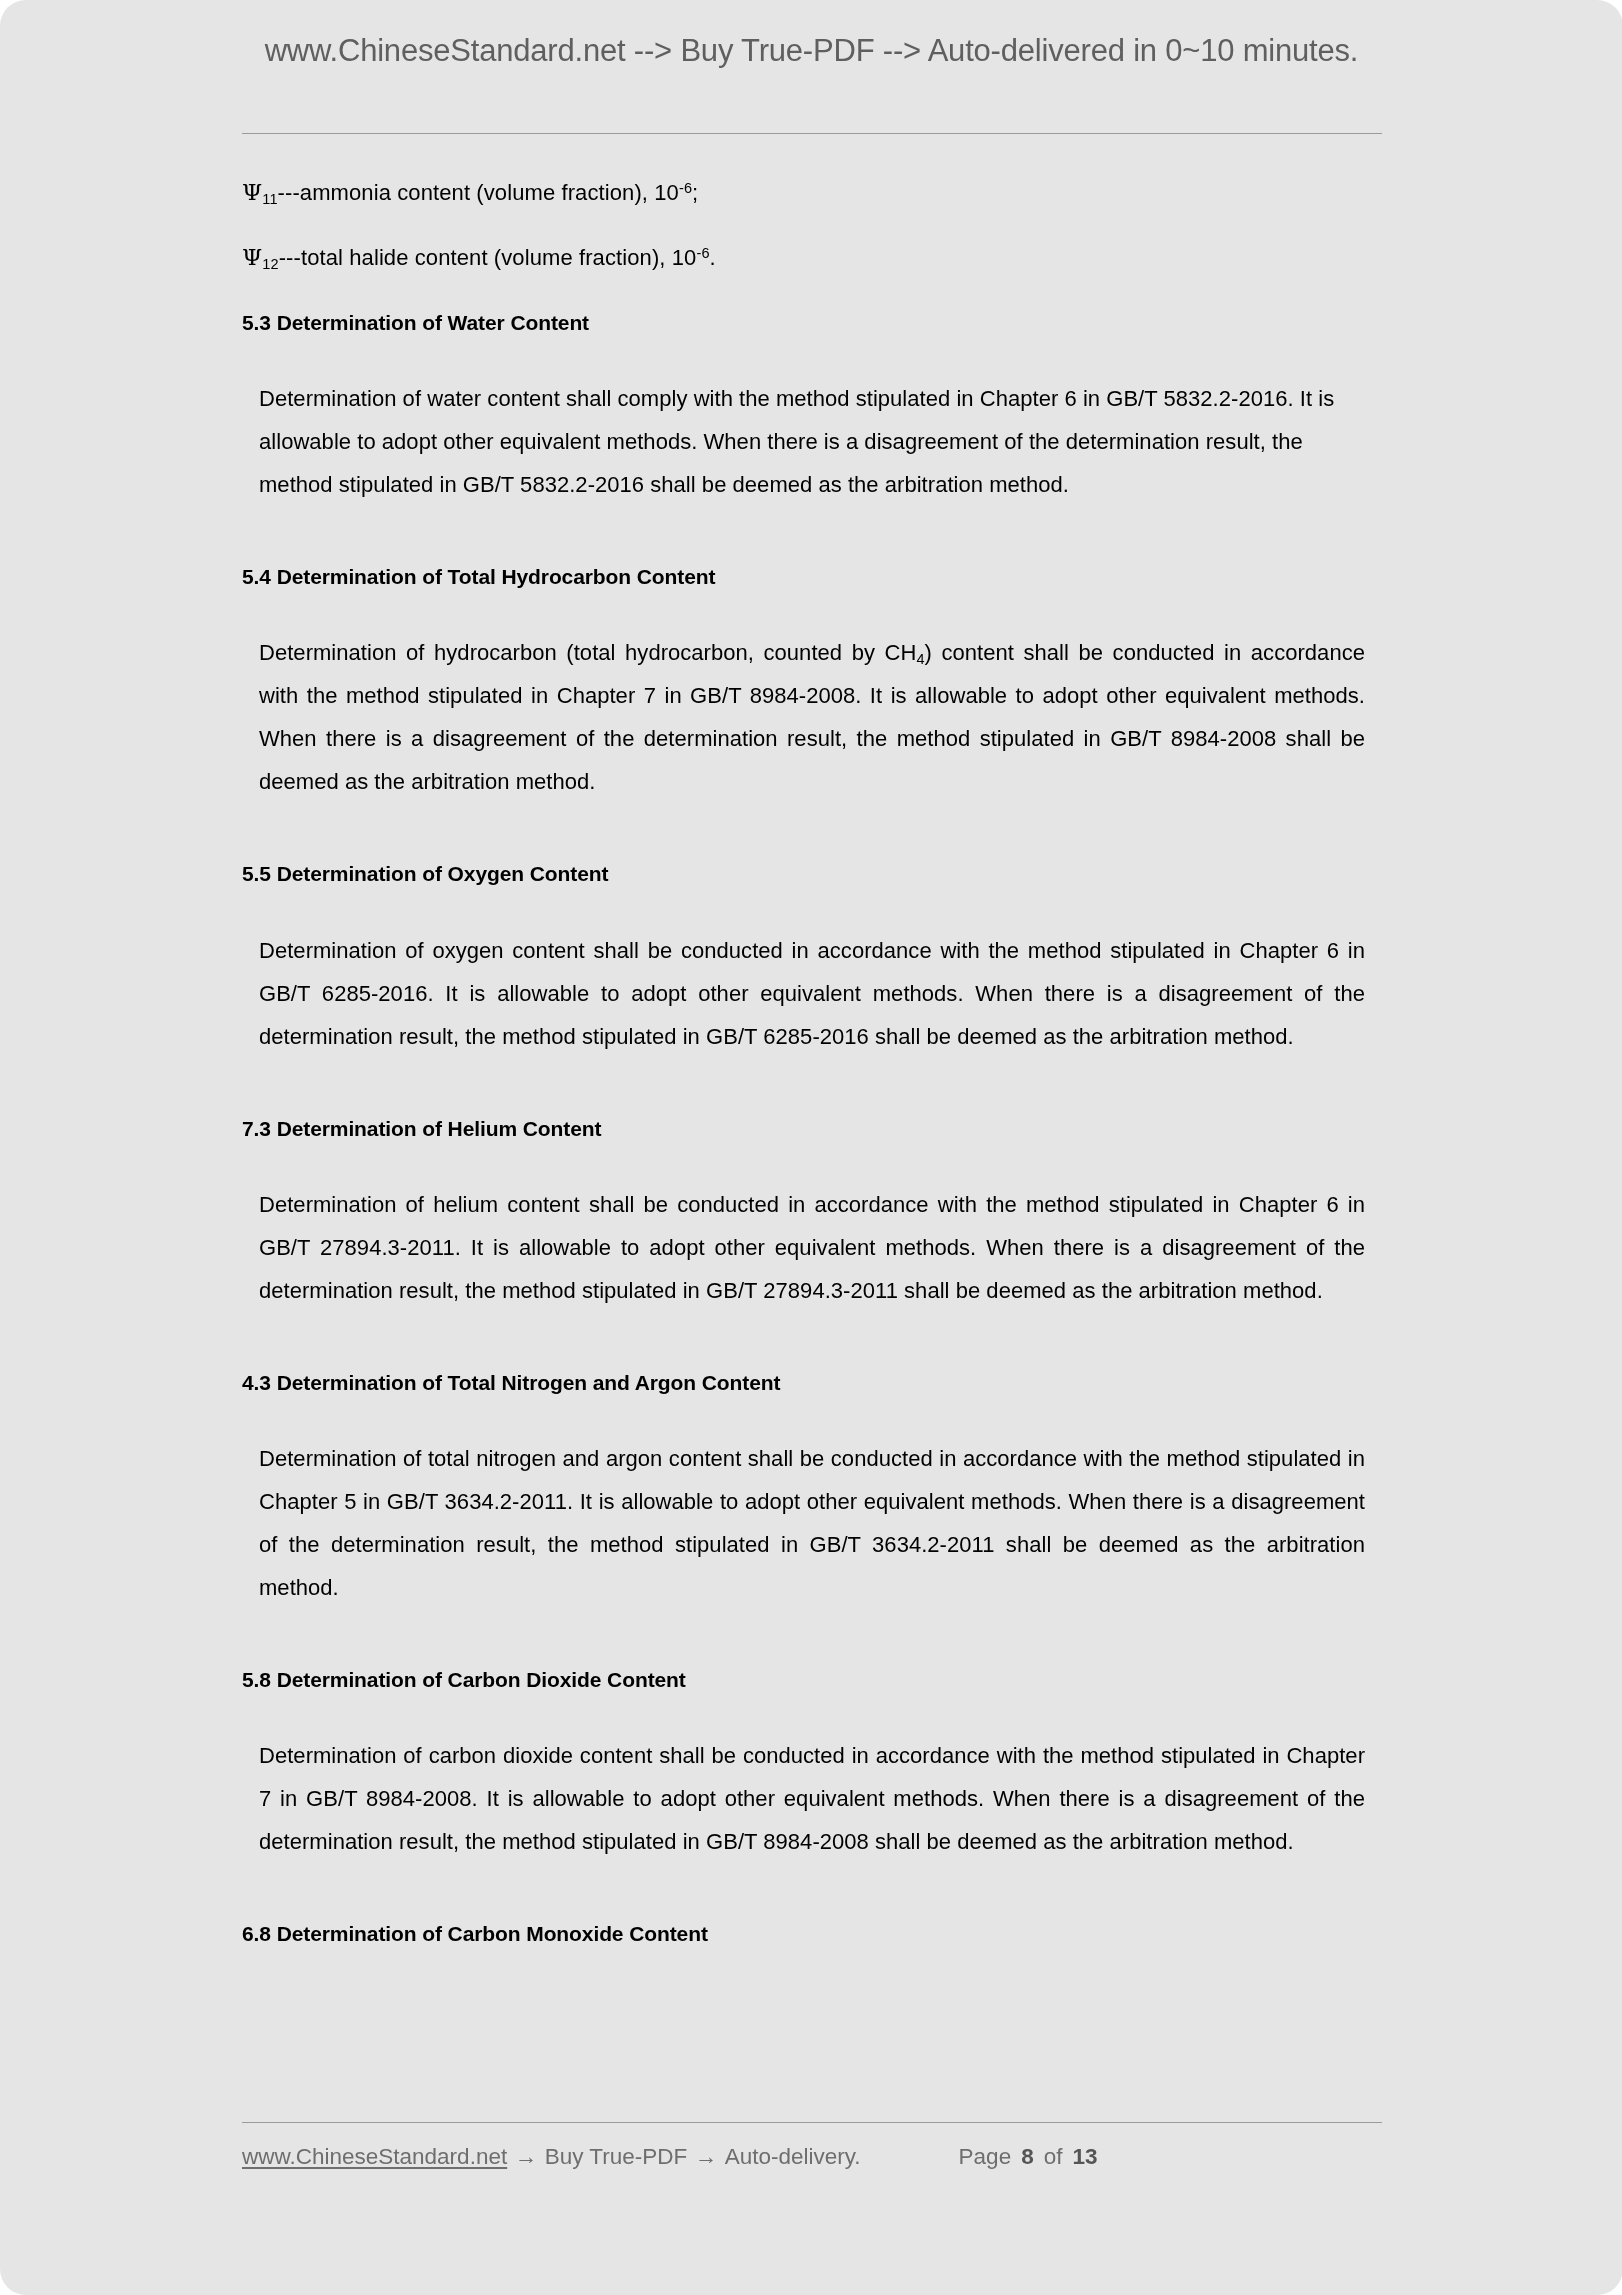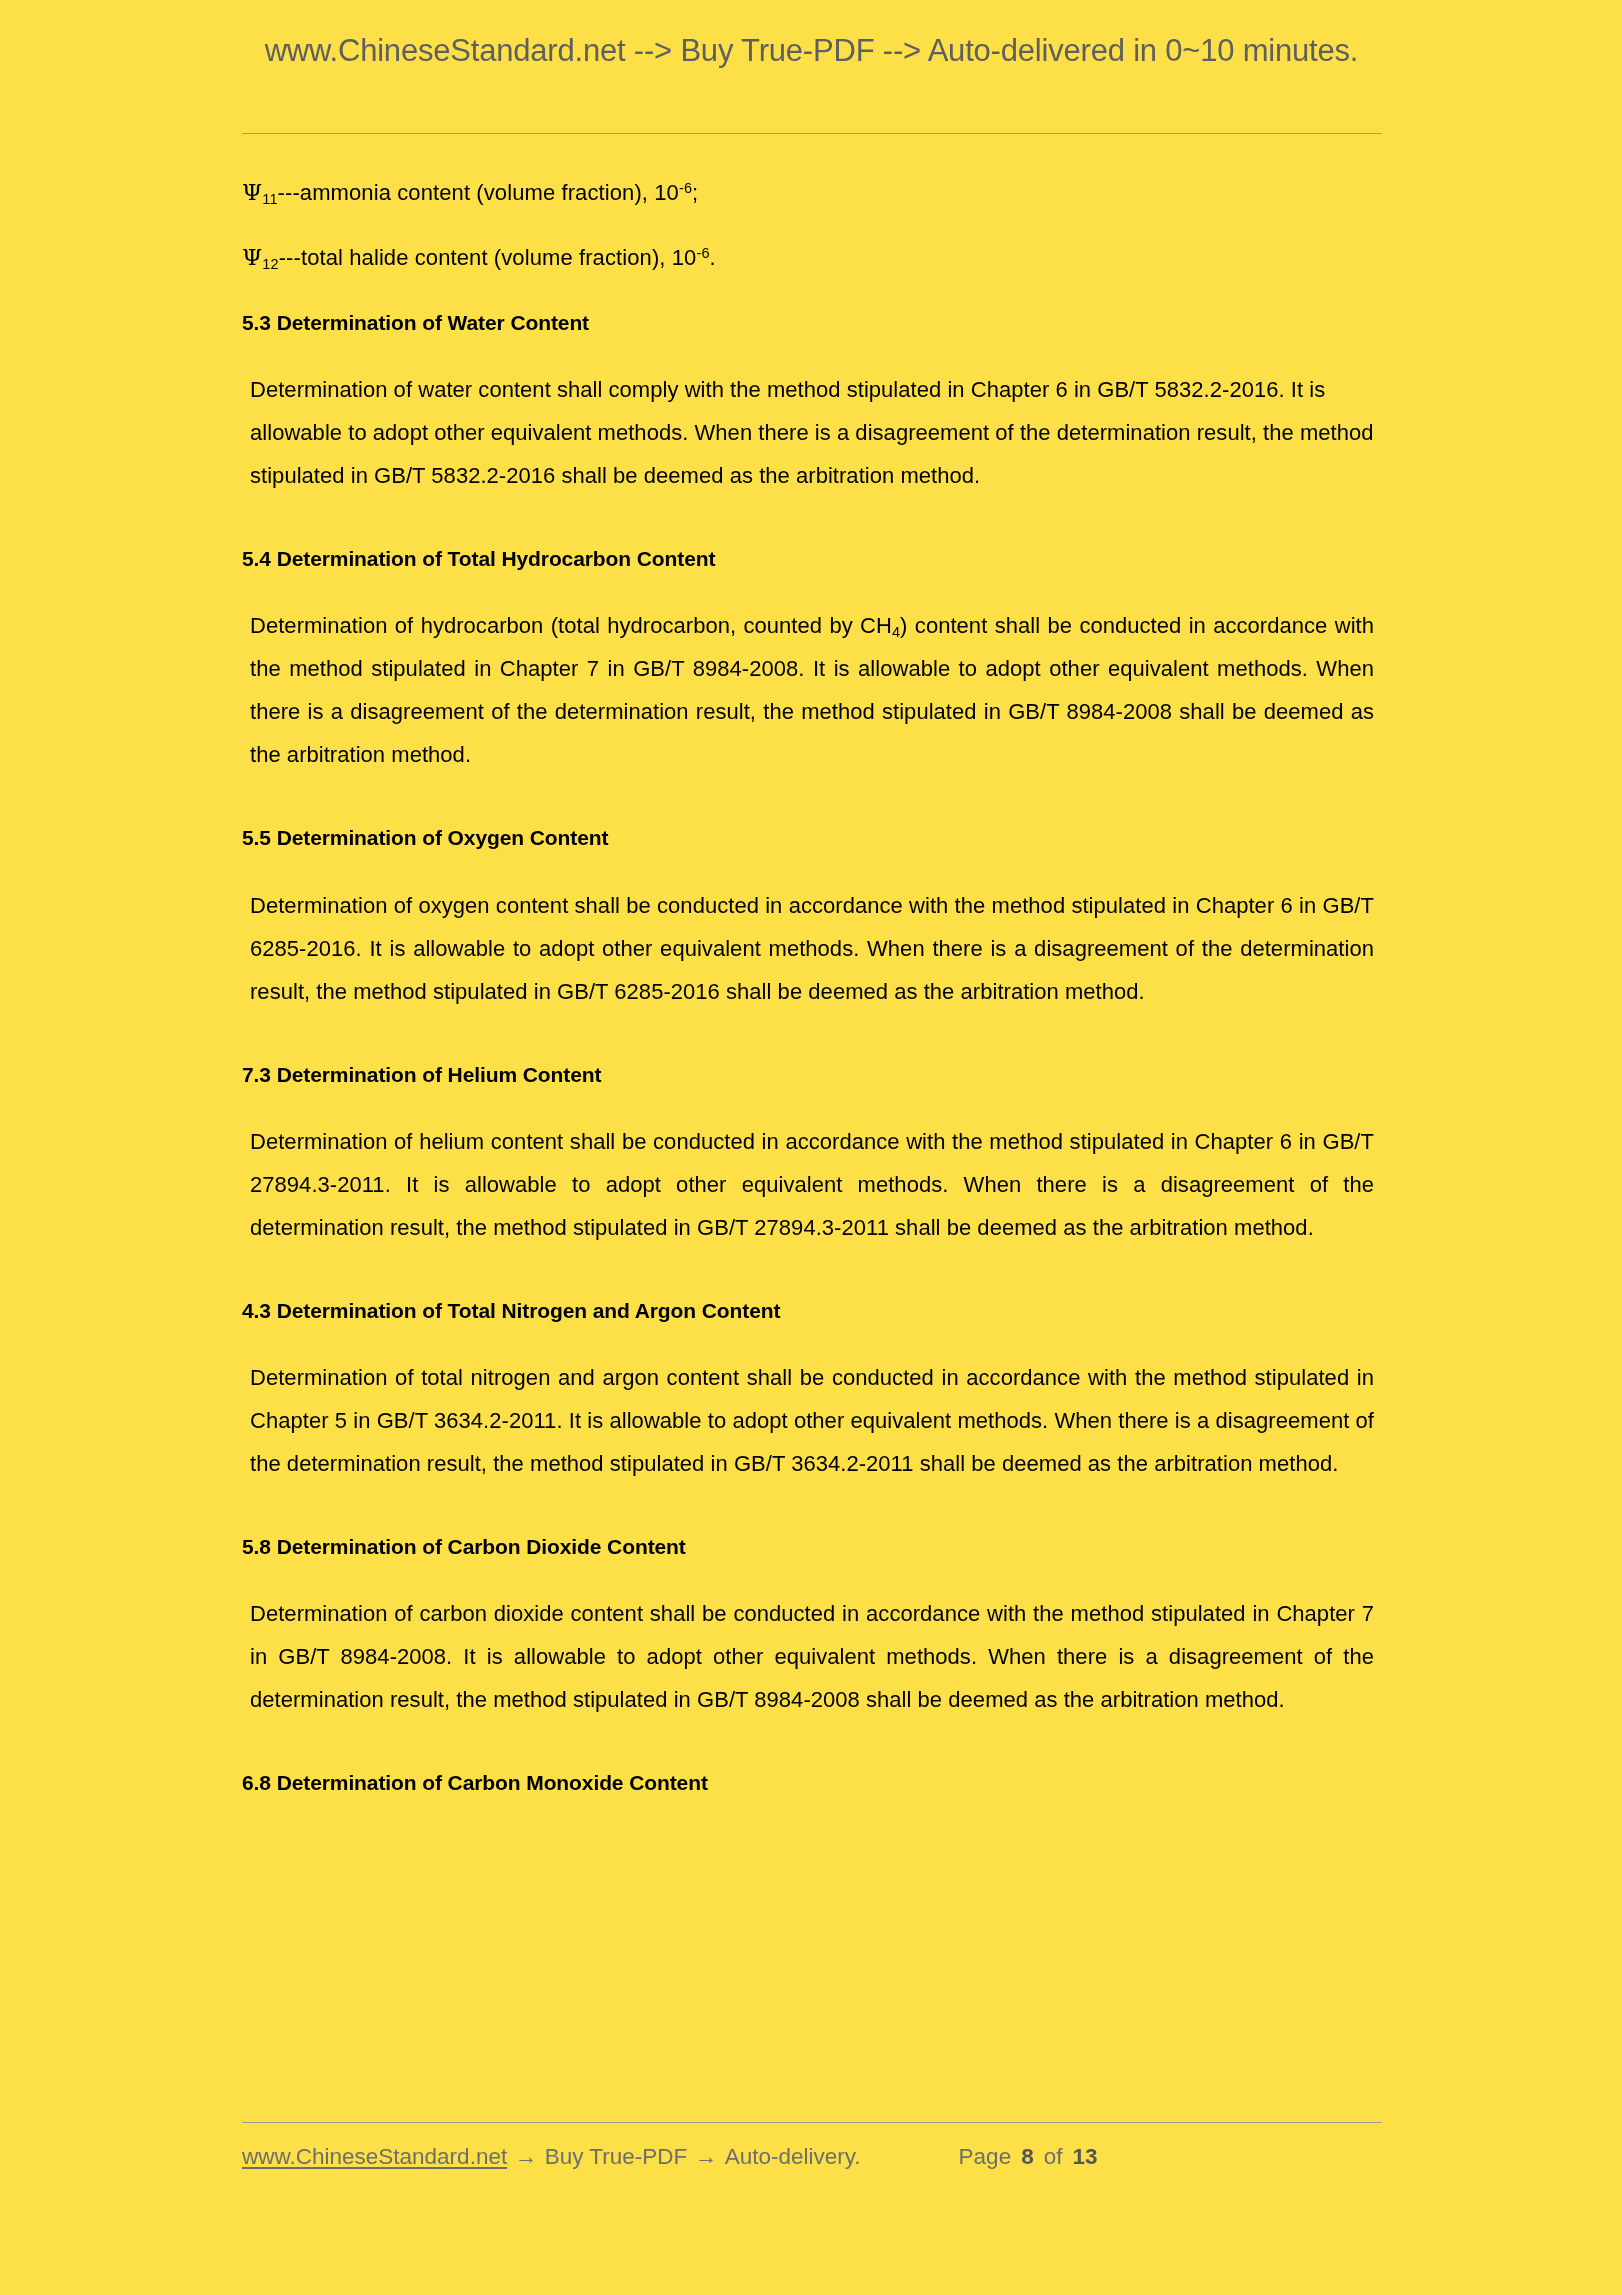--- a/index.html
+++ b/index.html
@@ -13,21 +13,22 @@
     height: 2295px;
     position: relative;
     font-family: "Liberation Sans", "DejaVu Sans", sans-serif;
     color: #000000;
     overflow: hidden;
   }
 
   .page {
     position: absolute;
     inset: 0;
-    background: #fde047;
+    background: #e5e5e5;
+    border-radius: 26px;
   }
 
   
   .watermark-header {
     position: absolute;
     top: 35px;
     left: 0;
     width: 1623px;
     text-align: center;
     pointer-events: none;
@@ -85,21 +86,21 @@
     margin: 0;
     padding: 0;
     line-height: 1.1;
     letter-spacing: -0.1px;
     white-space: nowrap;
   }
 
   p.body-text {
     font-size: 22px;
     line-height: 43px;
-    margin: 8px;
+    margin: 17px;
     padding: 0;
     text-align: justify;
     text-justify: inter-word;
     letter-spacing: 0.04px;
   }
   p.body-text.ragged { text-align: left; }
 
   .gap-before-heading { height: 42px; }
   .gap-after-heading  { height: 26px; }
 

